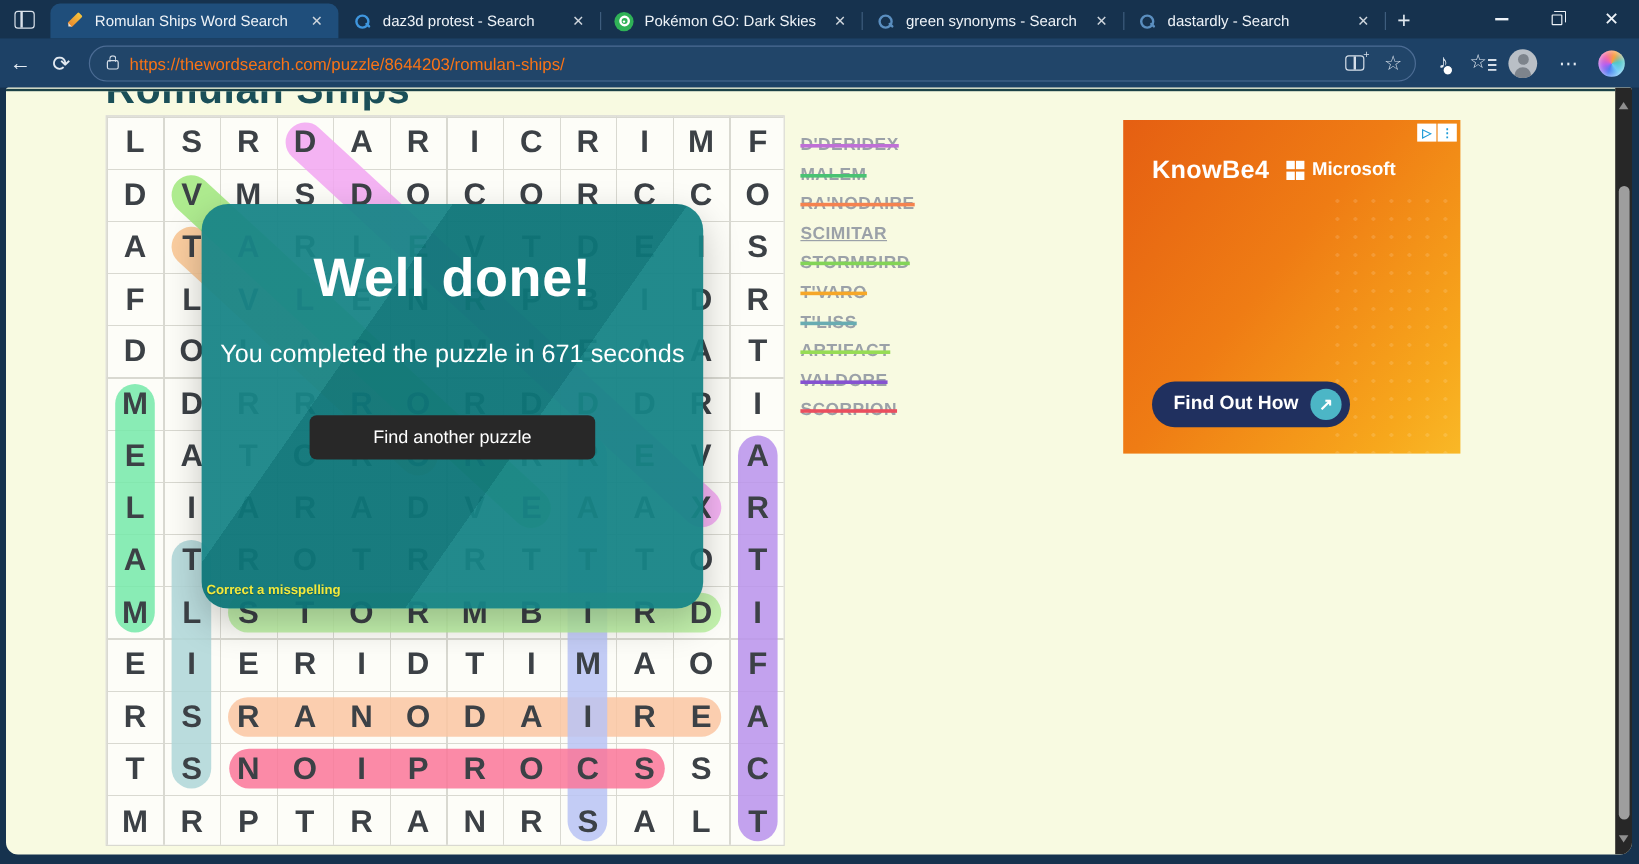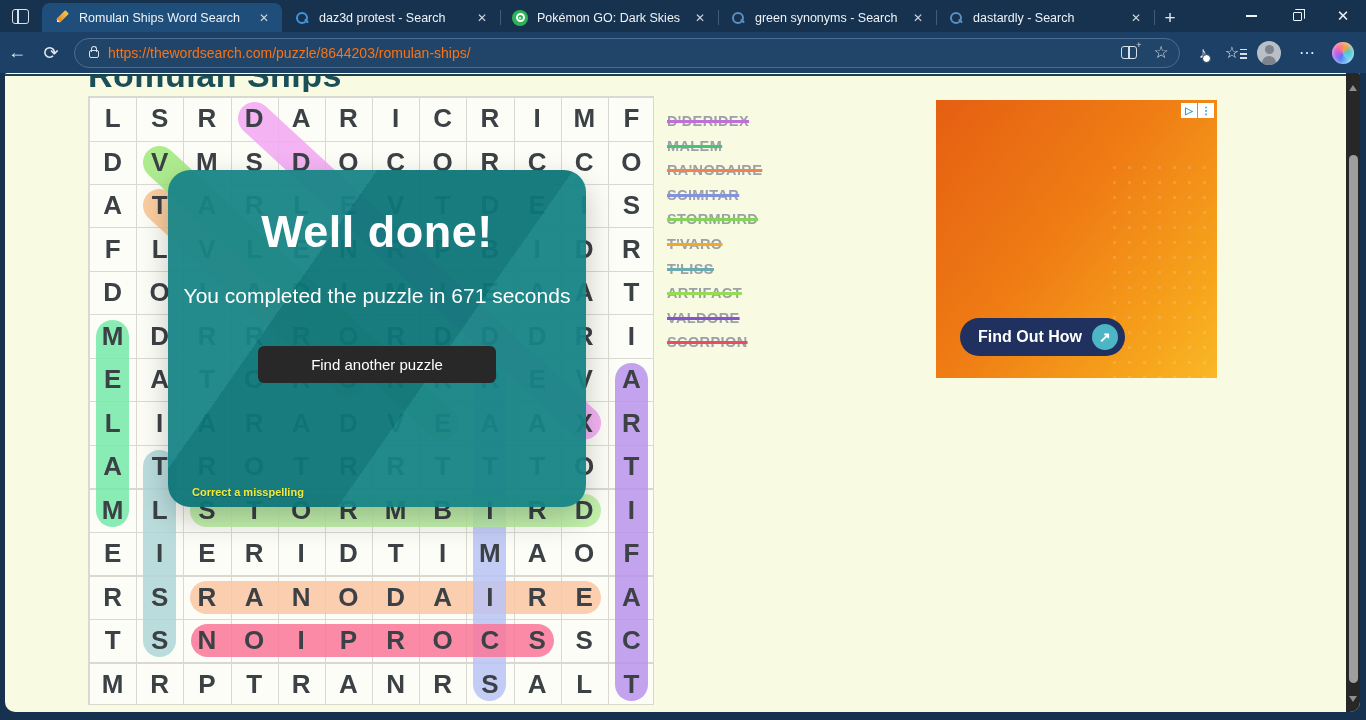--- a/index.html
+++ b/index.html
@@ -72,21 +72,21 @@
   .word-item span { text-decoration:line-through; text-decoration-thickness:2.5px; }
 
   
   .modal { position:absolute; left:163px; top:97px; width:418px; height:337px; border-radius:22px; background:rgba(15,127,130,0.95); z-index:10;
     box-shadow:0 12px 30px rgba(0,0,0,.22); overflow:hidden; }
   .modal::before { content:''; position:absolute; inset:0; background:linear-gradient(125deg, rgba(255,255,255,.04) 0 32%, rgba(0,30,40,.10) 32% 62%, rgba(255,255,255,.03) 62%); }
   .modal h2 { position:relative; text-align:center; color:#fff; font-size:45px; font-weight:700; margin-top:36px; letter-spacing:0.5px; }
   .modal p { position:relative; text-align:center; color:#fff; font-size:21px; font-weight:400; margin-top:26px; }
   .modal-btns { position:relative; display:flex; flex-direction:column; align-items:center; gap:18px; margin-top:38px; }
   .modal-btn { width:238px; height:37px; background:#282828; color:#fff; border:none; border-radius:6px; font-size:15px; font-family:inherit; font-weight:400; cursor:pointer; }
-  .misspell { position:absolute; left:24px; bottom:9px; color:#f2e93c; font-size:11px; font-weight:700; text-shadow:0 1px 1px rgba(0,0,0,.3); }
+  .misspell { position:absolute; left:4px; bottom:9px; color:#f2e93c; font-size:11px; font-weight:700; text-shadow:0 1px 1px rgba(0,0,0,.3); }
 
   
   .ad { position:absolute; left:931px; top:27px; width:281px; height:278px; background:linear-gradient(128deg,#e55f12 0%,#ef7c14 45%,#f7a71c 85%,#f9b827 100%); overflow:hidden; }
   .ad-dots { position:absolute; right:0; top:60px; width:110px; bottom:0; background-image:radial-gradient(rgba(255,255,255,.22) 1.5px, transparent 1.6px); background-size:15px 15px; opacity:.6; }
   .ad-corner { position:absolute; top:3px; right:3px; display:flex; gap:1px; }
   .ad-corner .box { width:16px; height:15px; background:#fff; color:#1d9bd8; font-size:10px; display:flex; align-items:center; justify-content:center; font-weight:700; }
   .ad-logos { position:absolute; left:24px; top:30px; display:flex; align-items:center; gap:14px; }
   .kb4 { color:#fff; font-size:21px; font-weight:600; letter-spacing:0.3px; }
   .ms { display:flex; align-items:center; gap:6px; }
   .ms-squares { display:grid; grid-template-columns:7px 7px; grid-template-rows:7px 7px; gap:1.5px; }
@@ -349,21 +349,21 @@
         <span class="cell" style="left: 377.333px; top: 565.5px;">S</span>
         <span class="cell" style="left: 424.5px; top: 565.5px;">A</span>
         <span class="cell" style="left: 471.667px; top: 565.5px;">L</span>
         <span class="cell" style="left: 518.833px; top: 565.5px;">T</span>
       </div>
 
     <ul class="word-list">
         <li class="word-item"><span style="text-decoration-color: rgb(191, 111, 214);">D'DERIDEX</span></li>
         <li class="word-item"><span style="text-decoration-color: rgb(73, 194, 115);">MALEM</span></li>
         <li class="word-item"><span style="text-decoration-color: rgb(245, 130, 78);">RA'NODAIRE</span></li>
-        <li class="word-item"><span style="text-decoration-color: rgb(130, 146, 222);">SCIMITAR</span></li>
+        <li class="word-item"><span style="text-decoration-color: rgb(130, 146, 222); text-decoration: underline;">SCIMITAR</span></li>
         <li class="word-item"><span style="text-decoration-color: rgb(131, 212, 87);">STORMBIRD</span></li>
         <li class="word-item"><span style="text-decoration-color: rgb(246, 167, 40);">T'VARO</span></li>
         <li class="word-item"><span style="text-decoration-color: rgb(104, 172, 178);">T'LISS</span></li>
         <li class="word-item"><span style="text-decoration-color: rgb(151, 220, 85);">ARTIFACT</span></li>
         <li class="word-item"><span style="text-decoration-color: rgb(133, 82, 208);">VALDORE</span></li>
         <li class="word-item"><span style="text-decoration-color: rgb(234, 78, 94);">SCORPION</span></li>
       </ul>
 
     <div class="modal">
       <h2>Well done!</h2>
@@ -373,20 +373,32 @@
       </div>
       <div class="misspell">Correct a misspelling</div>
     </div>
 
     <div class="ad">
       <div class="ad-dots"></div>
       <div class="ad-corner">
         <div class="box">▷</div>
         <div class="box">⋮</div>
       </div>
+      <div class="ad-logos">
+        <div class="kb4">KnowBe4</div>
+        <div class="ms">
+          <div class="ms-squares">
+              <i></i>
+              <i></i>
+              <i></i>
+              <i></i>
+            </div>
+          <div class="ms-label">Microsoft</div>
+        </div>
+      </div>
       <button class="ad-cta">
         <span>Find Out How</span>
         <div class="cta-circle">↗</div>
       </button>
     </div>
 
     <div class="scrollbar">
       <div class="sb-up"></div>
       <div class="sb-thumb"></div>
       <div class="sb-down"></div>

